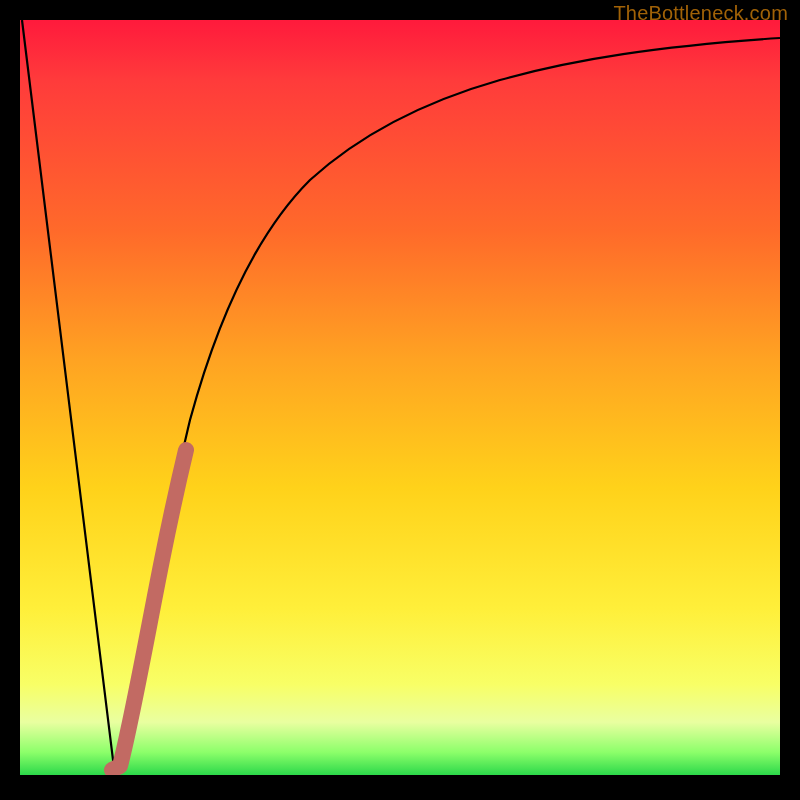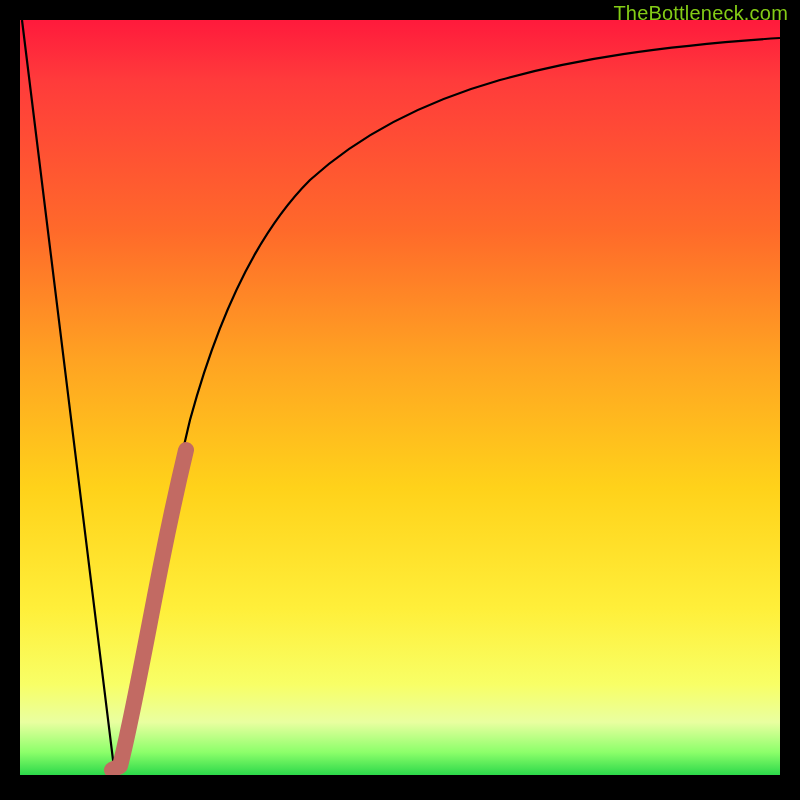--- a/index.html
+++ b/index.html
@@ -43,21 +43,21 @@
     top: 0;
     width: 760px;
     height: 755px;
   }
   .watermark {
     position: absolute;
     top: 2px;
     right: 12px;
     font-family: Arial, Helvetica, sans-serif;
     font-size: 20px;
-    color: #84cc16;
+    color: #a16207;
     letter-spacing: 0.2px;
     user-select: none;
   }
 </style>
 </head>
 <body>
 
 <div class="stage">
 
   <div class="watermark">TheBottleneck.com</div>

